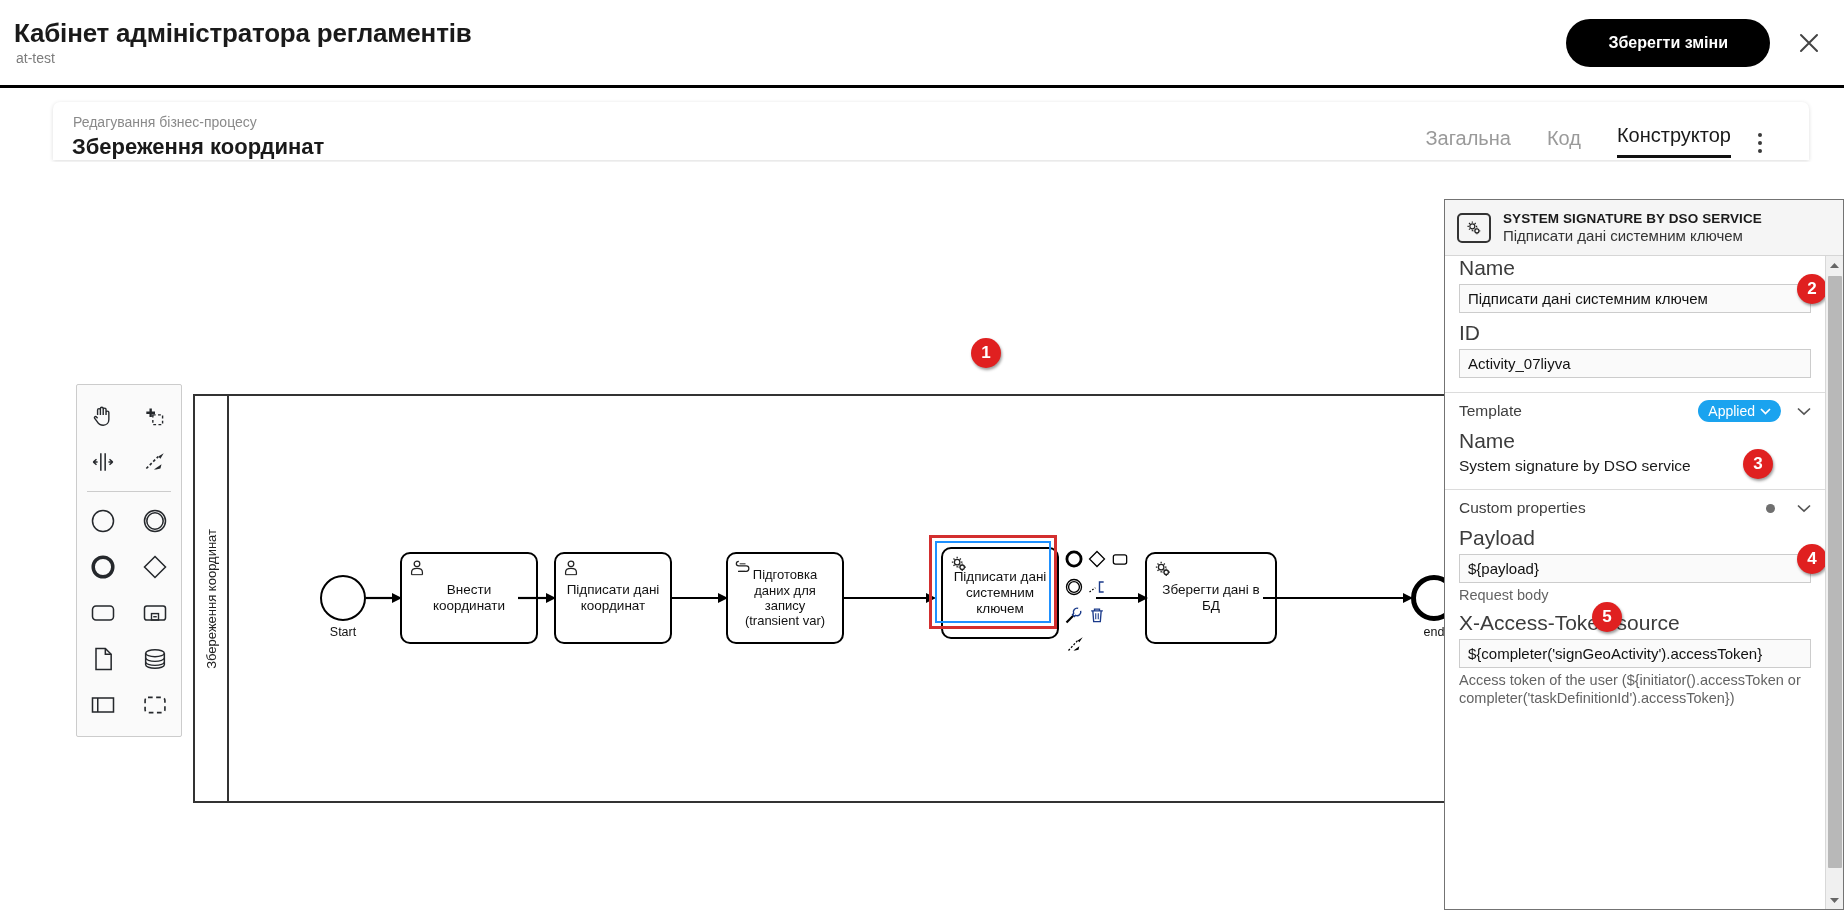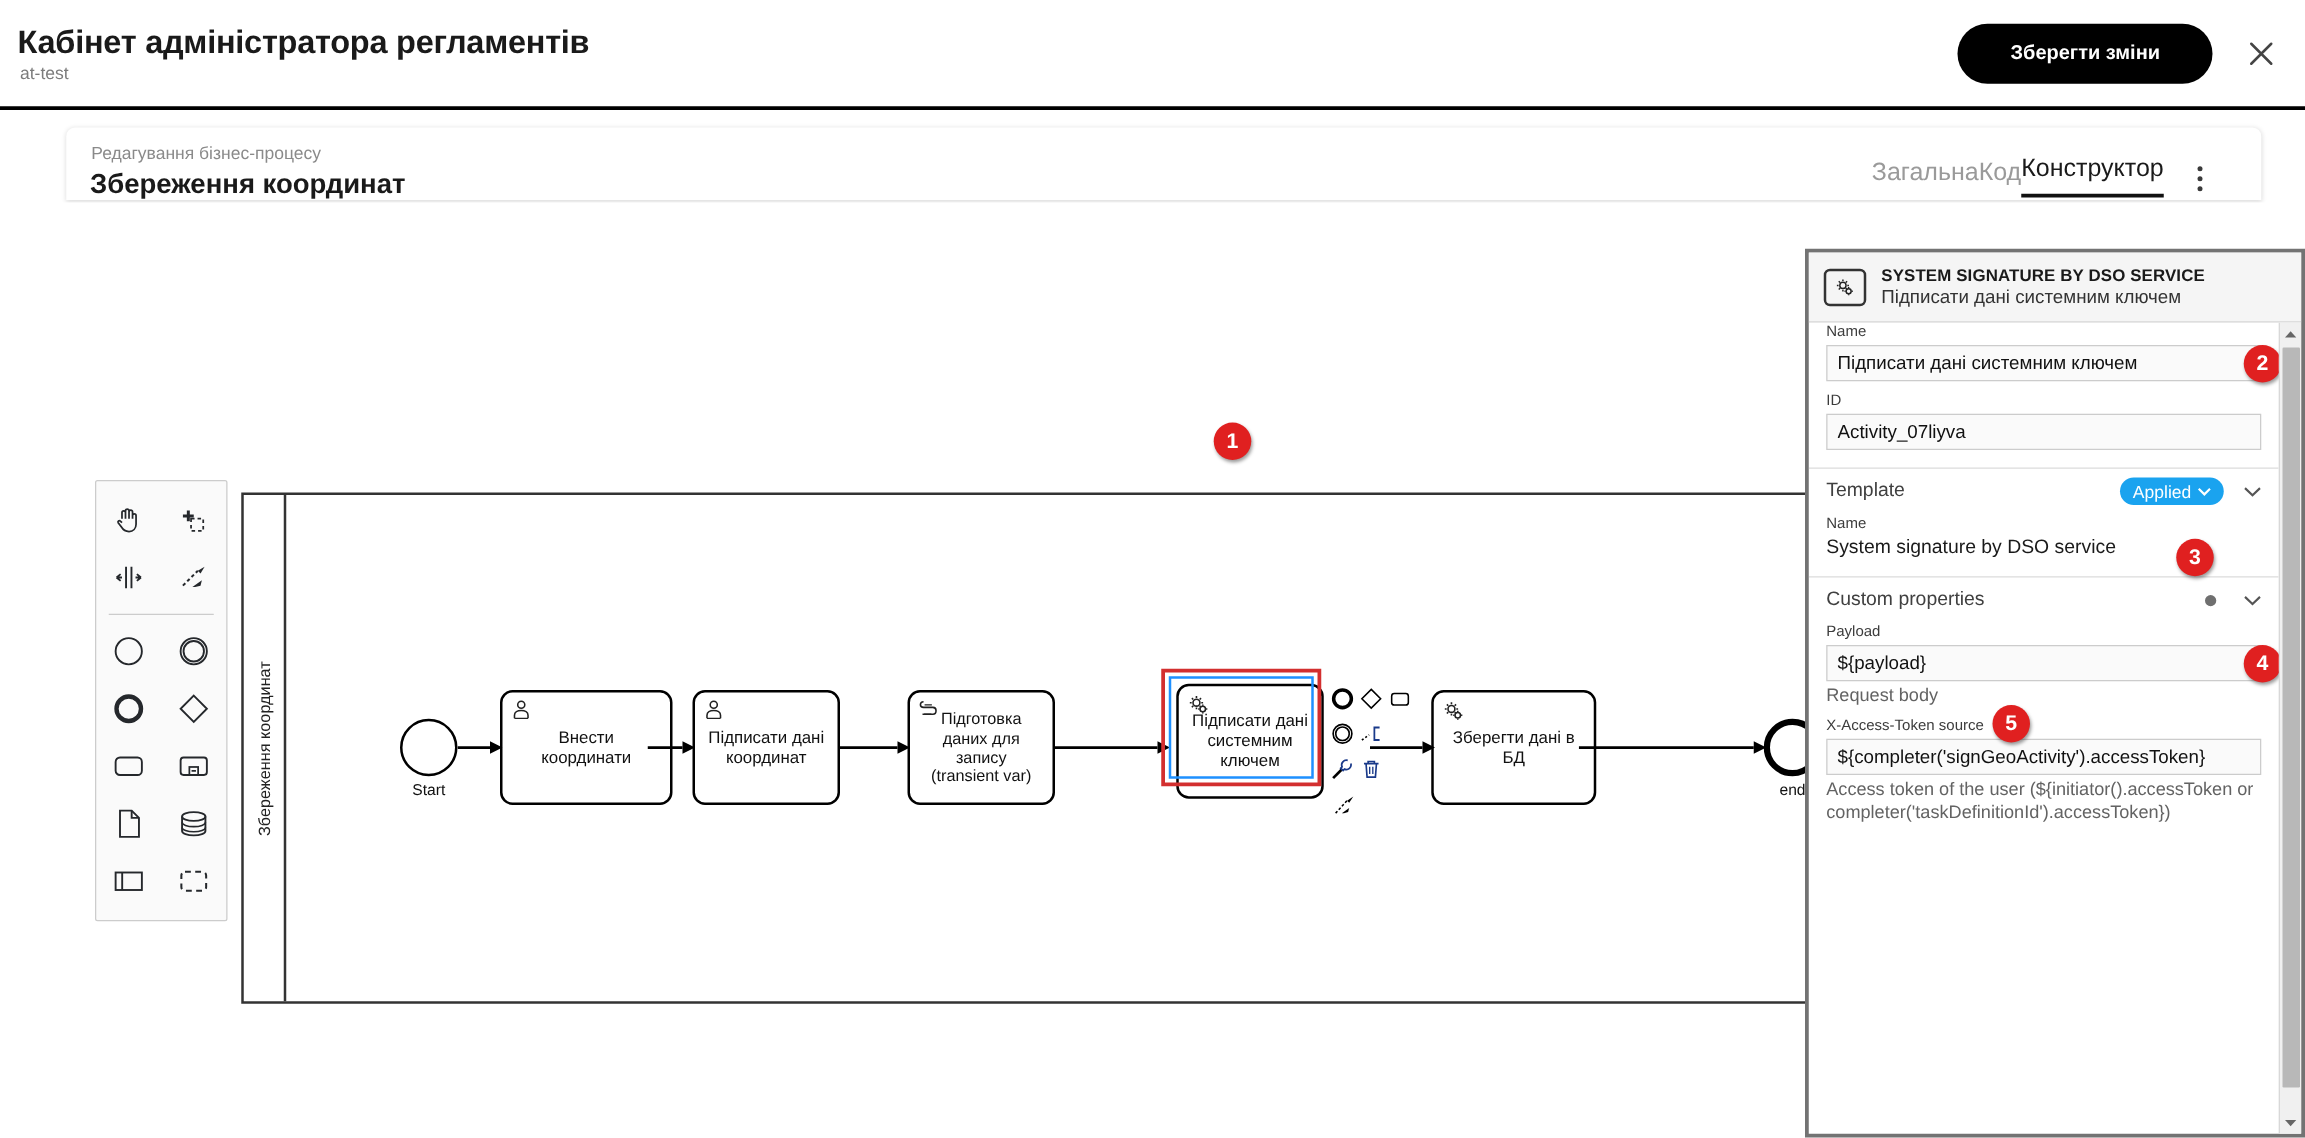--- a/index.html
+++ b/index.html
@@ -49,21 +49,21 @@
   #breadcrumb {
     position: absolute; left: 20px; top: 12px;
     font-size: 14px; color: #8a8a8a;
   }
   #page-title {
     position: absolute; left: 19px; top: 32px;
     font-size: 22px; font-weight: 700; color: #1a1a1a;
   }
   #tabs {
     position: absolute; right: 78px; top: 22px;
-    display: flex; align-items: flex-end; 
+    display: flex; align-items: flex-end; gap: 36px;
   }
   .tab {
     font-size: 20px; color: #9a9a9a; cursor: pointer;
     padding-bottom: 8px; white-space: nowrap;
   }
   .tab.active { color: #1a1a1a; border-bottom: 3px solid #111111; }
   #kebab-menu {
     position: absolute; right: 38px; top: 26px;
     width: 22px; height: 30px; cursor: pointer;
     display: flex; flex-direction: column; align-items: center;
@@ -142,21 +142,21 @@
   .pad-row { display: flex; }
   .pad-cell {
     width: 28px; height: 28px; display:flex; align-items:center;
     justify-content:center; cursor: pointer;
   }
 
   
   #properties-panel {
     position: absolute; left: 1444px; top: 199px;
     width: 400px; height: 711px;
-    border: 3px solid #737373;
+    border: 1px solid #737373;
     background: #ffffff;
     display: flex; flex-direction: column;
     overflow: hidden;
   }
   #panel-header {
     height: 56px; background: #f5f5f5;
     border-bottom: 1px solid #d6d6d6;
     display: flex; align-items: center; padding: 0 12px; gap: 12px;
     flex: none;
   }
@@ -182,21 +182,21 @@
     display: flex; align-items: center; height: 36px; padding: 0 14px;
     cursor: pointer;
   }
   .group-title { font-size: 15.5px; color: #404040; flex: 1; }
   .dot-marker {
     width: 9px; height: 9px; border-radius: 50%; background: #6f6f6f;
     margin-right: 22px;
   }
   .chevron { width: 14px; height: 14px; display:flex; align-items:center; justify-content:center;}
   .field { padding: 0 14px; }
-  .field-label { font-size: 12px; color: #3c3c3c; margin-bottom: 4px; display:block; }
+  .field-label { font-size: 21px; color: #3c3c3c; margin-bottom: 4px; display:block; }
   .field-input {
     width: 100%; height: 29px;
     border: 1px solid #cccccc; background: #fafafa;
     font-family: "Liberation Sans", sans-serif;
     font-size: 15px; color: #111111;
     padding: 0 8px; outline: none;
   }
   .field-desc {
     font-size: 14.5px; color: #636363; line-height: 1.28;
     margin-top: 3px; padding: 0;

